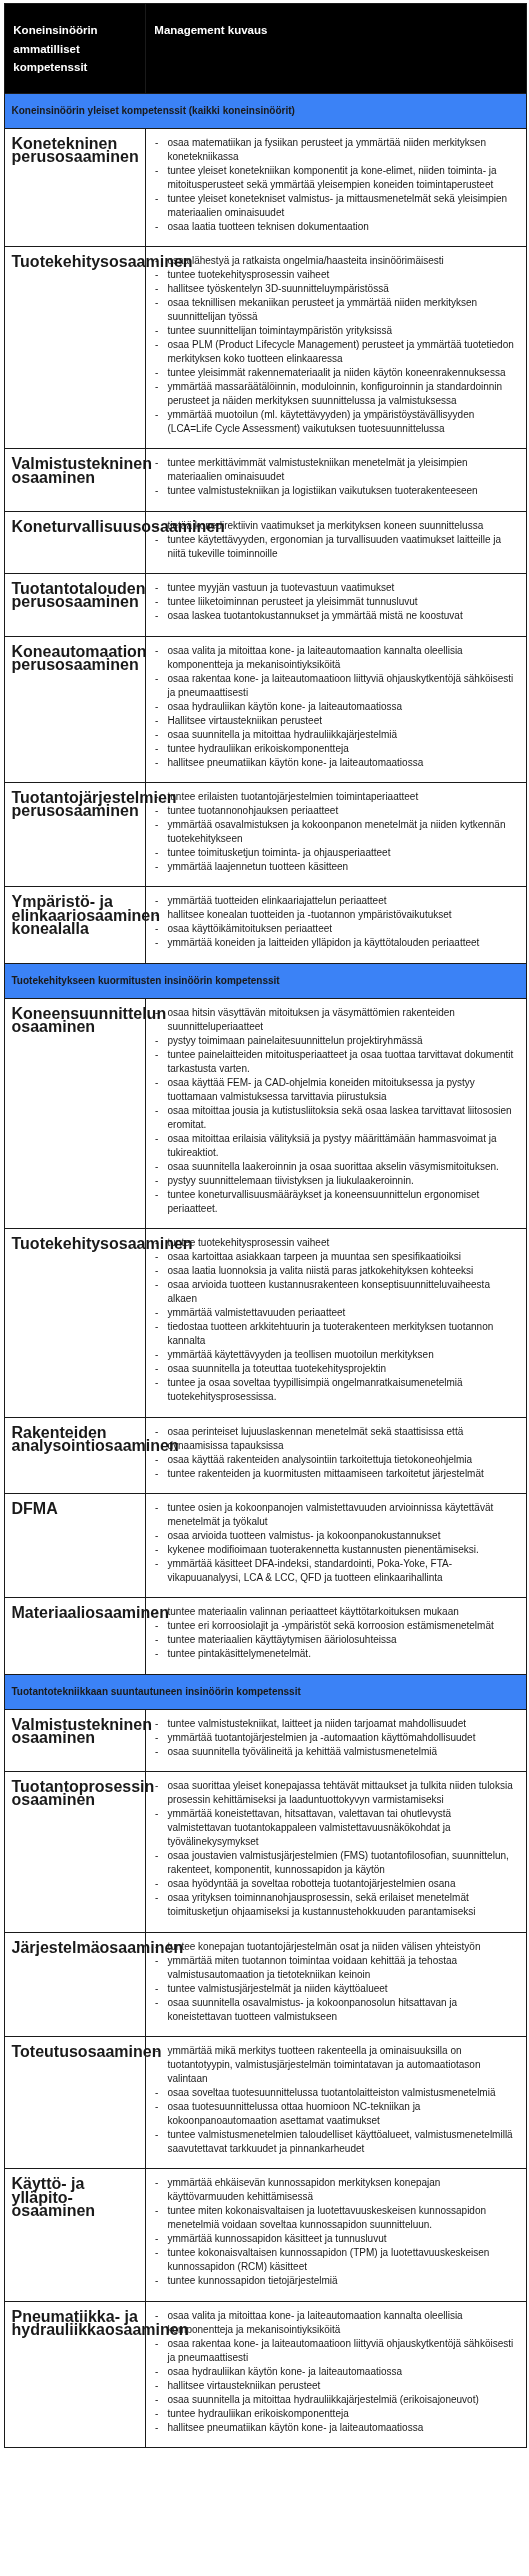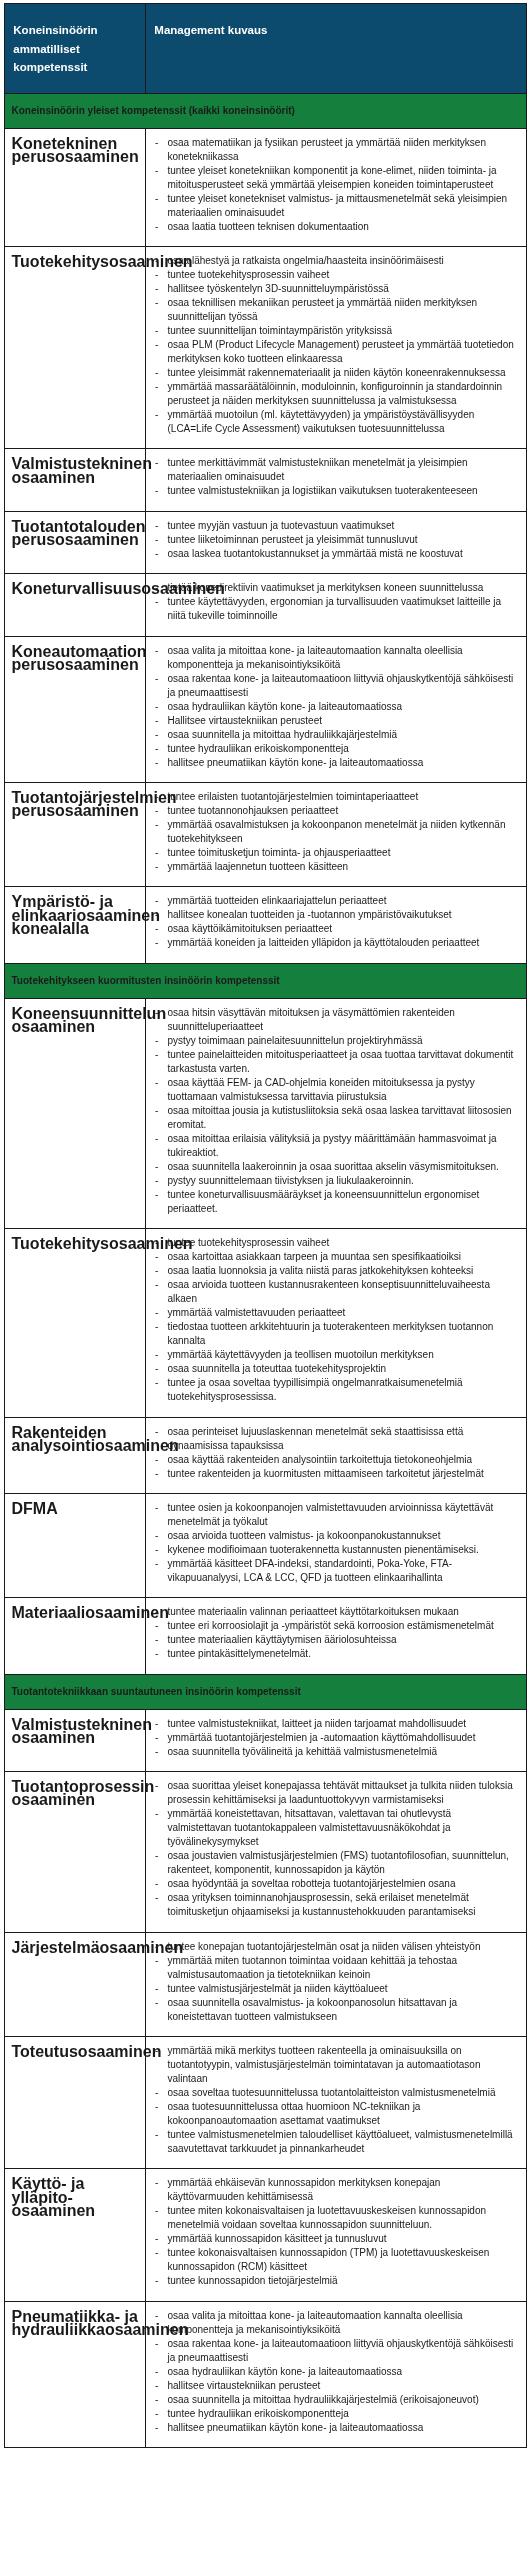--- a/index.html
+++ b/index.html
@@ -22,34 +22,34 @@
     border: 1.8px solid #1a1a1a;
   }
   .comp-table col.c1 { width: 141px; }
   .comp-table col.c2 { width: 381px; }
   .comp-table th, .comp-table td {
     border: 0.9px solid #1a1a1a;
     vertical-align: top;
     text-align: left;
   }
   .comp-table thead th {
-    background: #0c4a6e;
+    background: #000000;
     color: #ffffff;
     font-size: 11.5px;
     font-weight: bold;
     line-height: 18.5px;
     padding: 17.6px 8.8px 16px 8.8px;
     height: 84px;
     box-sizing: border-box;
   }
   tr.section-row td {
     font-weight: bold;
     font-size: 10px;
     padding: 11.5px 7px 11.5px 7px;
-    background: #15803d;
+    background: #3b82f6;
     border-top: 1.8px solid #1a1a1a;
     border-bottom: 1.8px solid #1a1a1a;
   }
   td.comp-cell {
     font-weight: bold;
     font-size: 16px;
     line-height: 13.2px;
     padding: 8px 5.3px 8.8px 7px;
   }
   td.desc-cell {
@@ -110,32 +110,32 @@
         </td>
       </tr>
       <tr>
         <td class="comp-cell">Valmistustekninen osaaminen</td>
         <td class="desc-cell">
           <div class="bullet">tuntee merkittävimmät valmistustekniikan menetelmät ja yleisimpien materiaalien ominaisuudet</div>
           <div class="bullet">tuntee valmistustekniikan ja logistiikan vaikutuksen tuoterakenteeseen</div>
         </td>
       </tr>
       <tr>
+        <td class="comp-cell">Koneturvallisuusosaaminen</td>
+        <td class="desc-cell">
+          <div class="bullet">tietää konedirektiivin vaatimukset ja merkityksen koneen suunnittelussa</div>
+          <div class="bullet">tuntee käytettävyyden, ergonomian ja turvallisuuden vaatimukset laitteille ja niitä tukeville toiminnoille</div>
+        </td>
+      </tr>
+      <tr>
         <td class="comp-cell">Tuotantotalouden perusosaaminen</td>
         <td class="desc-cell">
           <div class="bullet">tuntee myyjän vastuun ja tuotevastuun vaatimukset</div>
           <div class="bullet">tuntee liiketoiminnan perusteet ja yleisimmät tunnusluvut</div>
           <div class="bullet">osaa laskea tuotantokustannukset ja ymmärtää mistä ne koostuvat</div>
-        </td>
-      </tr>
-      <tr>
-        <td class="comp-cell">Koneturvallisuusosaaminen</td>
-        <td class="desc-cell">
-          <div class="bullet">tietää konedirektiivin vaatimukset ja merkityksen koneen suunnittelussa</div>
-          <div class="bullet">tuntee käytettävyyden, ergonomian ja turvallisuuden vaatimukset laitteille ja niitä tukeville toiminnoille</div>
         </td>
       </tr>
       <tr>
         <td class="comp-cell">Koneautomaation perusosaaminen</td>
         <td class="desc-cell">
           <div class="bullet">osaa valita ja mitoittaa kone- ja laiteautomaation kannalta oleellisia komponentteja ja mekanisointiyksiköitä</div>
           <div class="bullet">osaa rakentaa kone- ja laiteautomaatioon liittyviä ohjauskytkentöjä sähköisesti ja pneumaattisesti</div>
           <div class="bullet">osaa hydrauliikan käytön kone- ja laiteautomaatiossa</div>
           <div class="bullet">Hallitsee virtaustekniikan perusteet</div>
           <div class="bullet">osaa suunnitella ja mitoittaa hydrauliikkajärjestelmiä</div>

